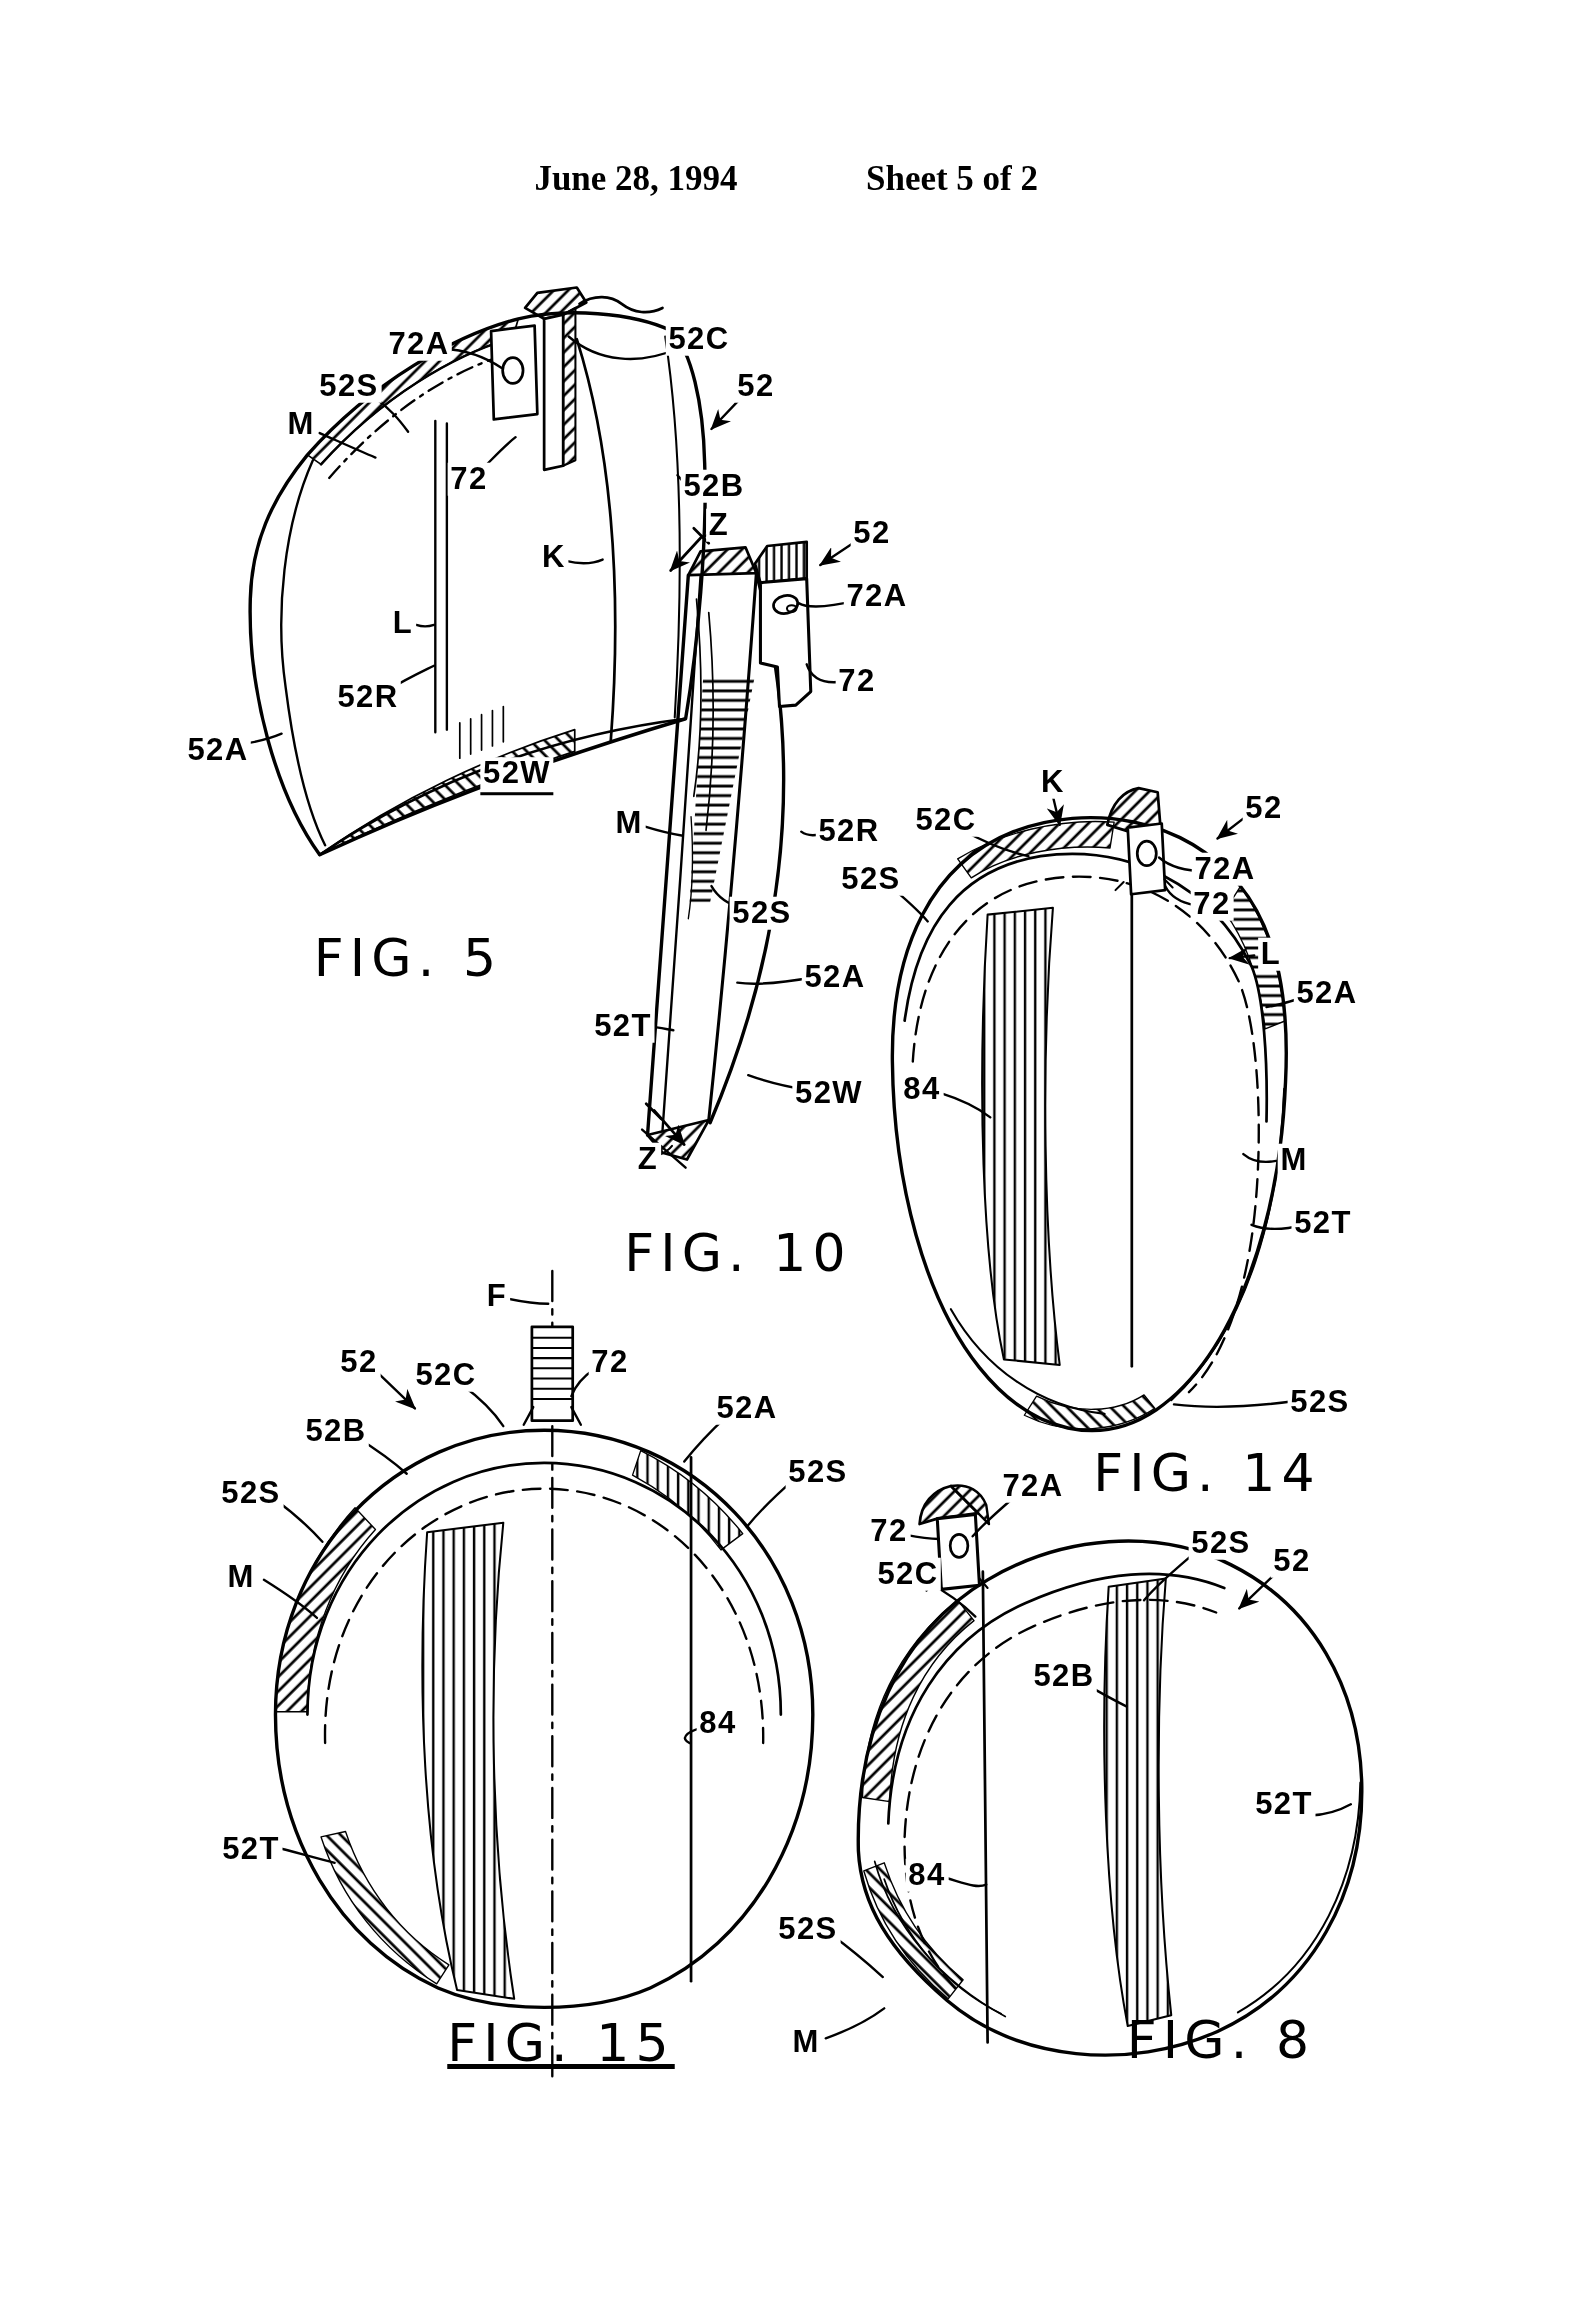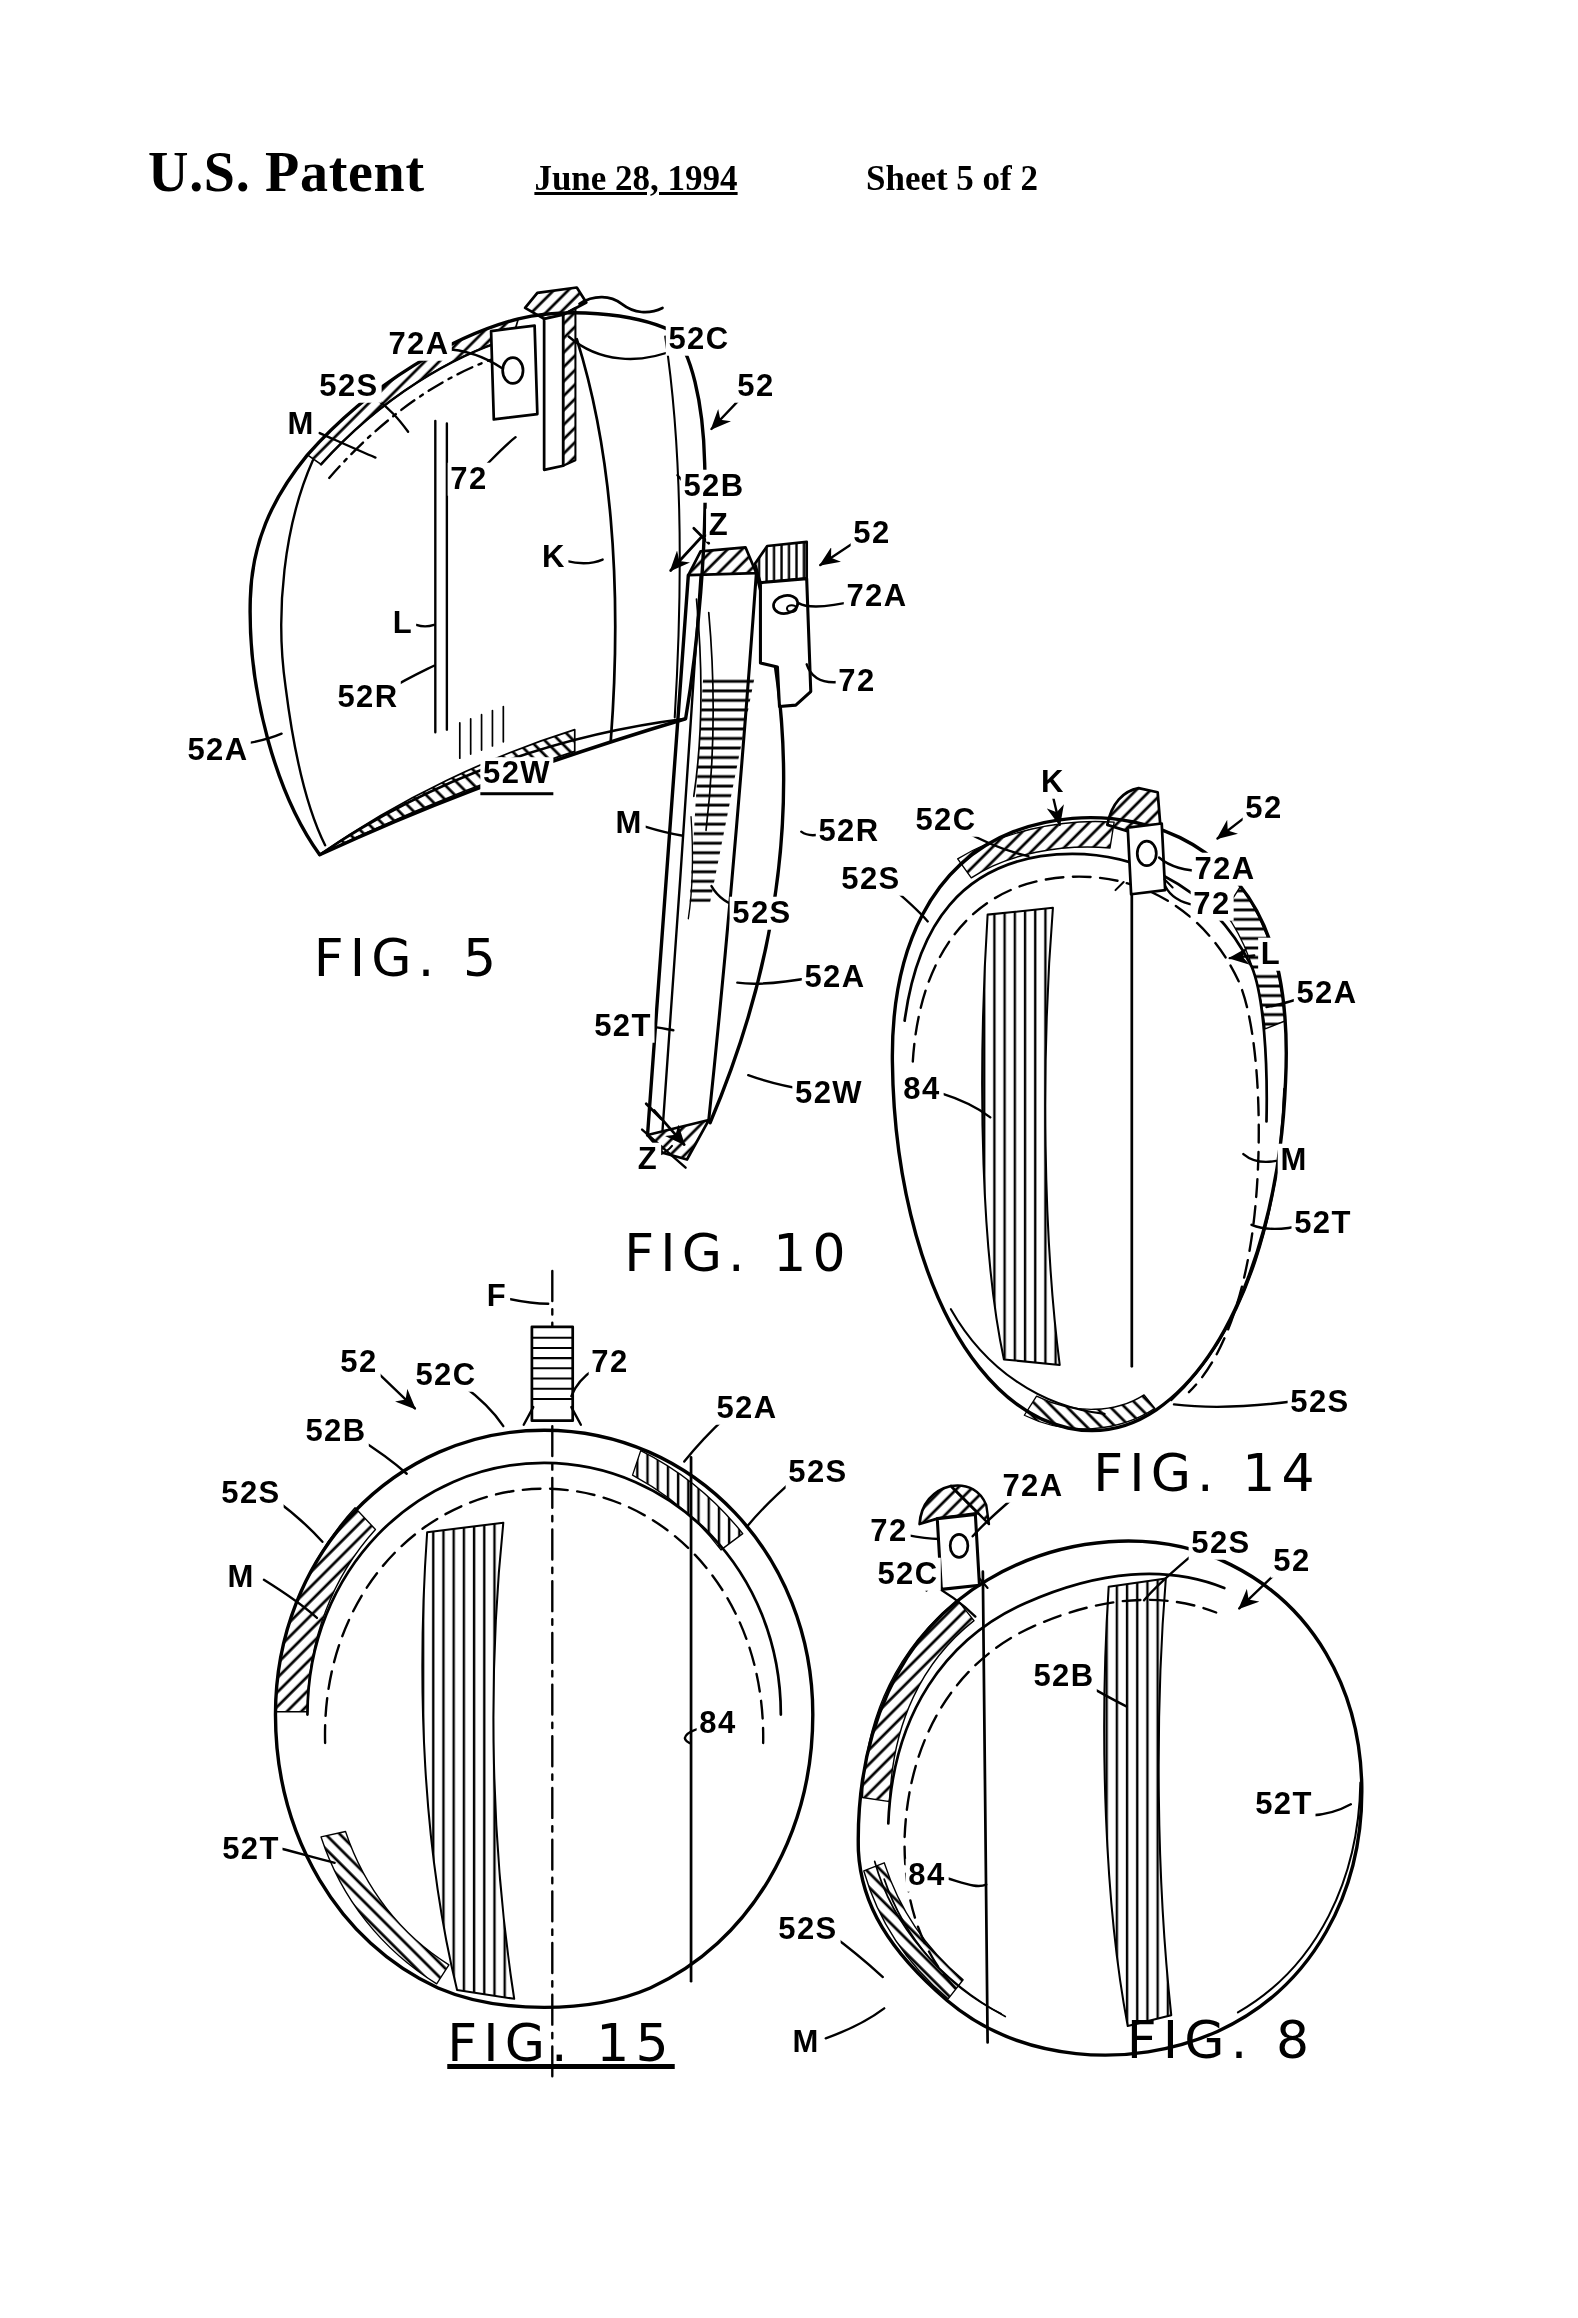--- a/index.html
+++ b/index.html
@@ -1,36 +1,35 @@
 <!DOCTYPE html>
 <html style="font-size:11px"><head>
 <meta charset="utf-8">
 <style>
   html,body{margin:0;padding:0;background:#fff;}
   #page{position:relative;width:1578px;height:2319px;background:#ffffff;overflow:hidden;
         font-family:"Liberation Serif",serif;color:#000;}
   .hdr{position:absolute;white-space:nowrap;color:#000;}
   .h-pub{left:148px;top:140px;font:bold 56px "Liberation Serif",serif;letter-spacing:0.7px;}
-  .h-date{left:636px;top:159px;transform:translateX(-50%);font:bold 35px "Liberation Serif",serif;text-decoration:underline;}
+  .h-date{left:636px;top:159px;transform:translateX(-50%);font:bold 35px "Liberation Serif",serif;}
   .h-sheet{left:952px;top:159px;transform:translateX(-50%);font:bold 35px "Liberation Serif",serif;}
   .h-num{left:1278px;top:137px;transform:translateX(-50%);font:bold 57px "Liberation Serif",serif;}
   #art{position:absolute;left:0;top:0;}
   .ref{position:absolute;transform:translate(-50%,-50%);
        font:bold 31px "Liberation Sans",sans-serif;letter-spacing:1.4px;
        background:#fff;padding:0 2.7px;white-space:nowrap;line-height:1.05;}
   .ref.u{border-bottom:3.4px solid #000;padding-bottom:2px;}
   .caption{position:absolute;transform:translate(-50%,-50%);
        font:400 52px "DejaVu Sans",sans-serif;letter-spacing:6.1px;white-space:nowrap;}
 </style>
 </head>
 <body>
 
 <div id="page">
 
-  <div class="hdr h-pub">U.S. Patent</div>
   <div class="hdr h-date">June 28, 1994</div>
   <div class="hdr h-sheet">Sheet 5 of 2</div>
 
   <svg id="art" width="1578" height="2319" viewBox="0 0 2320 3408" stroke="#000" fill="none" stroke-linecap="round" stroke-linejoin="round">
     <defs>
       <pattern id="dh" width="15" height="15" patternUnits="userSpaceOnUse" patternTransform="rotate(45)">
         <line x1="7" y1="0" x2="7" y2="15" stroke="#000" stroke-width="4"></line>
       </pattern>
       <pattern id="dh2" width="15" height="15" patternUnits="userSpaceOnUse" patternTransform="rotate(-45)">
         <line x1="7" y1="0" x2="7" y2="15" stroke="#000" stroke-width="4"></line>

